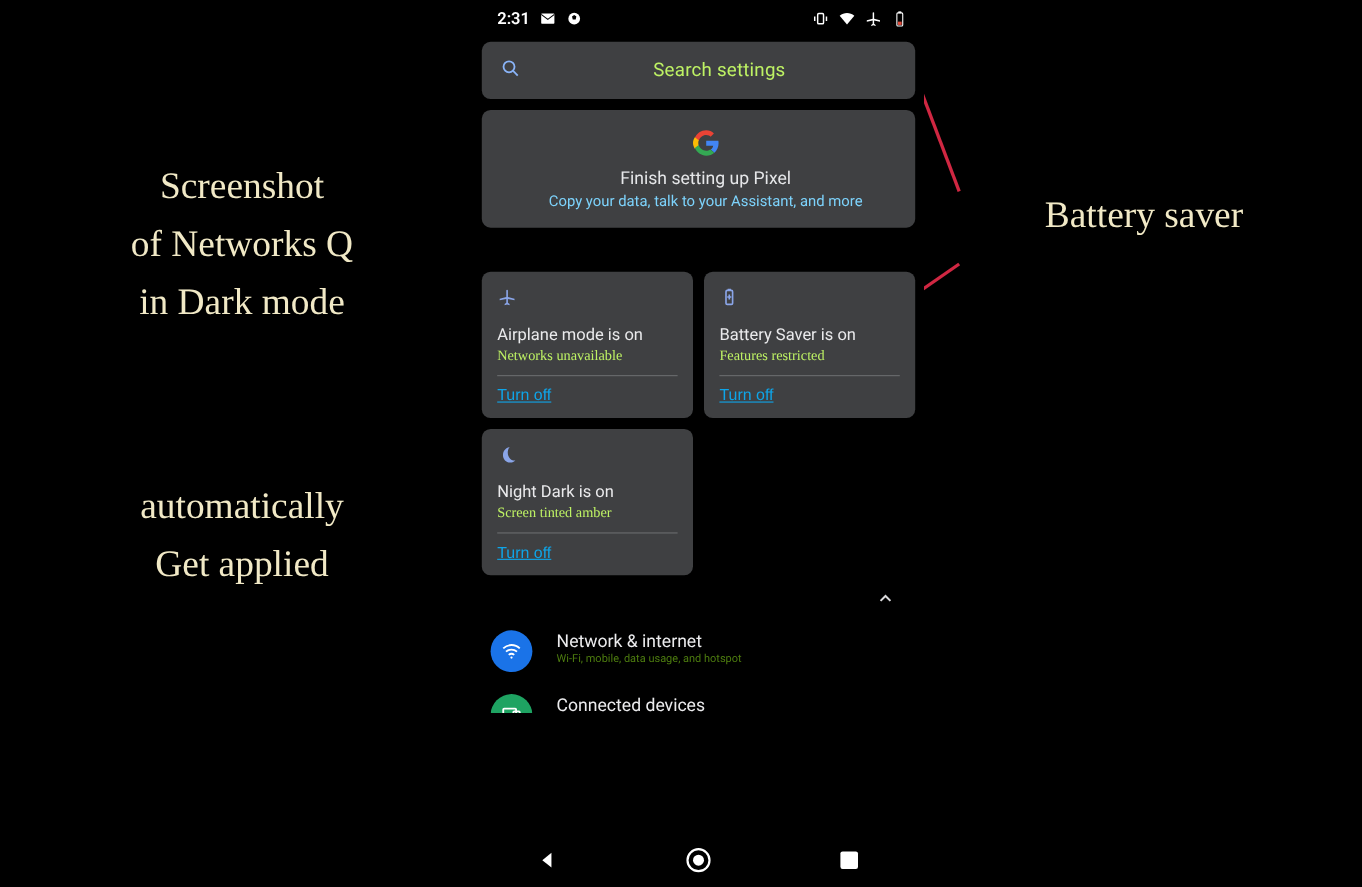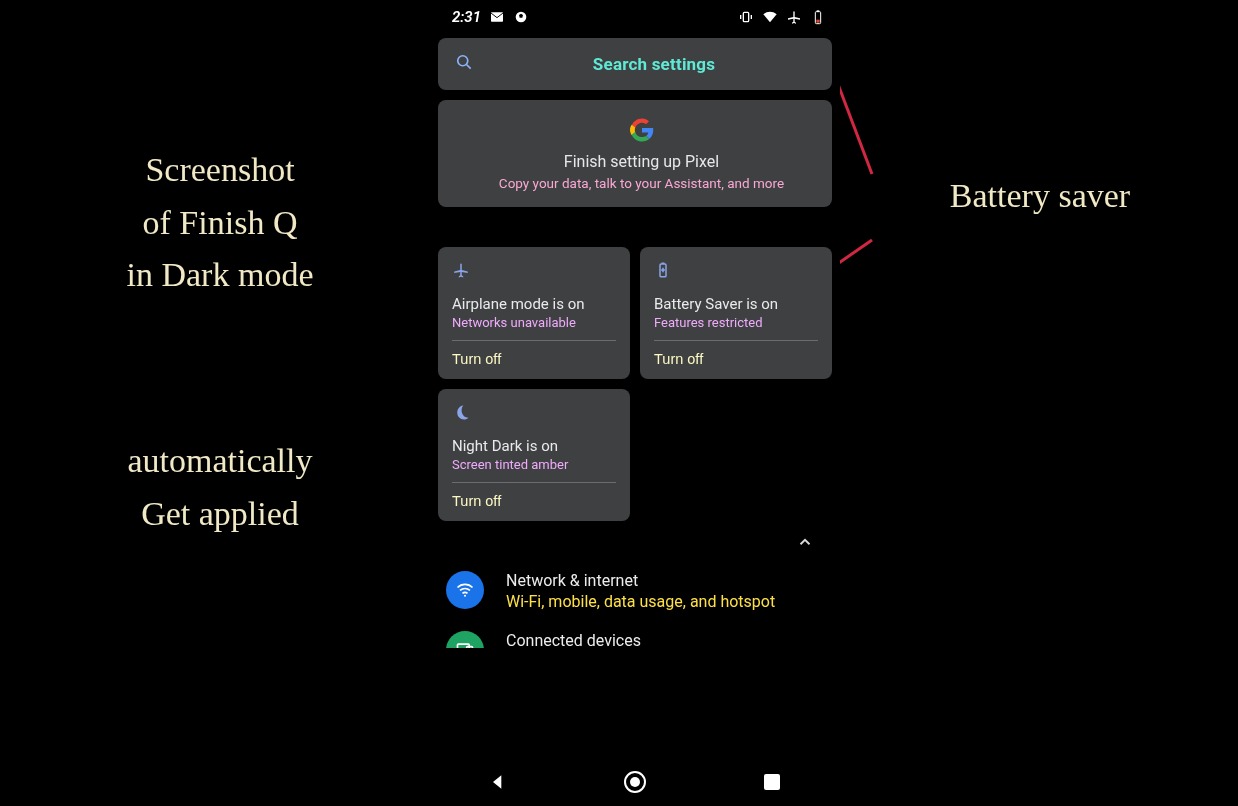--- a/index.html
+++ b/index.html
@@ -9,70 +9,70 @@
   
   .anno { position:absolute; color:#f1e9c6; font-family: Georgia, "Times New Roman", serif; font-size:34px; line-height:1.55; }
   .anno-left { left:40px; top:144px; width:360px; text-align:center;}
   .anno-left2 { left:40px; top:435px; width:360px; text-align:center;}
   .anno-right { left:860px; top:170px; width:360px; text-align:center;}
   .arrow { position:absolute; stroke:#d02742; fill:#d02742;}
 
   
   .phone { position:absolute; left:430px; top:0; width:410px; height:806px; background:#000; color:#e9e9ea; }
   .statusbar { display:flex; align-items:center; justify-content:space-between; height:34px; padding:0 14px 0 22px; font-size:15px; font-weight:600; color:#fff;}
-  .sb-left { display:flex; align-items:center; gap:8px;font-style:italic;}
+  .sb-left { display:flex; align-items:center; gap:8px;}
   .sb-right { display:flex; align-items:center; gap:8px;}
   .sb-ico { display:inline-flex; align-items:center; justify-content:center; width:16px; height:16px; color:#fff;}
   .sb-ico svg { width:16px; height:16px; }
 
   .content { padding:4px 8px 0 8px; }
   .searchbar { background:#3f4042; border-radius:8px; height:52px; display:flex; align-items:center; padding:0 16px; gap:18px; margin-bottom:10px;}
   .searchbar svg { width:20px; height:20px; color:#8ab4f8;}
-  .searchbar .label { flex:1; text-align:center; color:#5eead4; font-size:17px; font-weight:700; letter-spacing:.2px;}
+  .searchbar .label { flex:1; text-align:center; color:#bef264; font-size:17px; font-weight:400; letter-spacing:.2px;}
 
   .setup-card { background:#3f4042; border-radius:8px; padding:18px 3px 16px 16px; text-align:center; margin-bottom:10px;}
   .google-g { width:24px; height:24px; margin:0 auto 10px auto; display:block;}
   .setup-title { color:#e6e7e9; font-size:16px; margin-bottom:4px;}
-  .setup-sub { color:#f9a8d4; font-size:13.5px;}
+  .setup-sub { color:#7dd3fc; font-size:13.5px;}
 
   .tiles { display:grid; grid-template-columns: 1fr 1fr; gap:10px;margin-top:40px; }
   .tile { background:#3f4042; border-radius:8px; padding:14px 14px 12px 14px; display:flex; flex-direction:column; }
   .tile-icon { color:#8aa5e8; margin-bottom:12px;}
   .tile-icon svg { width:18px; height:18px; }
   .tile-title { color:#eaeaec; font-size:15px; margin-bottom:2px;}
-  .tile-sub { color:#f0abfc; font-size:13px; margin-bottom:10px;}
+  .tile-sub { color:#bef264; font-size:13px; margin-bottom:10px;font-family:Liberation Serif, serif;}
   .tile-sep { border:none; border-top:1px solid #6a6c6e; margin:0 0 10px 0;}
-  .tile-action { color:#fef9c3; font-size:14.5px; text-align:left; background:none; border:none; padding:0; cursor:pointer;}
+  .tile-action { color:#0ea5e9; font-size:14.5px; text-align:left; background:none; border:none; padding:0; cursor:pointer;text-decoration:underline;}
 
   .caret-row { display:flex; justify-content:flex-end; padding:12px 18px 6px 0;}
   .caret-row svg { width:18px; height:18px; color:#d9d9db;}
 
   .list-item { display:flex; gap:22px; padding:10px 10px 10px 8px;}
   .list-icon { width:38px; height:38px; border-radius:19px; display:flex; align-items:center; justify-content:center; flex-shrink:0;}
   .list-icon.blue { background:#1a73e8; }
   .list-icon.green { background:#1ea362; }
   .list-icon svg { width:20px; height:20px; color:#fff;}
   .list-text .t { color:#ececee; font-size:16px; margin-bottom:2px;}
-  .list-text .s { color:#fde047; font-size:16px;}
+  .list-text .s { color:#4d7c0f; font-size:10px;}
 
   .navbar { position:absolute; bottom:0; left:0; right:0; height:48px; display:flex; align-items:center; justify-content:space-around; background:#000;}
   .nav-btn { width:48px; height:48px; display:flex; align-items:center; justify-content:center; color:#fff;}
   .nav-btn svg { width:20px; height:20px;}
   .nav-circle-outer { width:22px; height:22px; border:2px solid #fff; border-radius:50%; display:flex; align-items:center; justify-content:center;}
   .nav-circle-inner { width:10px; height:10px; background:#fff; border-radius:50%;}
   .nav-square { width:16px; height:16px; background:#fff; border-radius:2px;}
 
   .mask { position:absolute; left:0; right:0; height:36px; background:#000;}
 </style>
 </head>
 <body>
 
 <div class="anno anno-left">
   <div>Screenshot</div>
-  <div>of Finish Q</div>
+  <div>of Networks Q</div>
   <div>in Dark mode</div>
 </div>
 <div class="anno anno-left2">
   <div>automatically</div>
   <div>Get applied</div>
 </div>
 <div class="anno anno-right">
   <div>Battery saver</div>
 </div>
 

